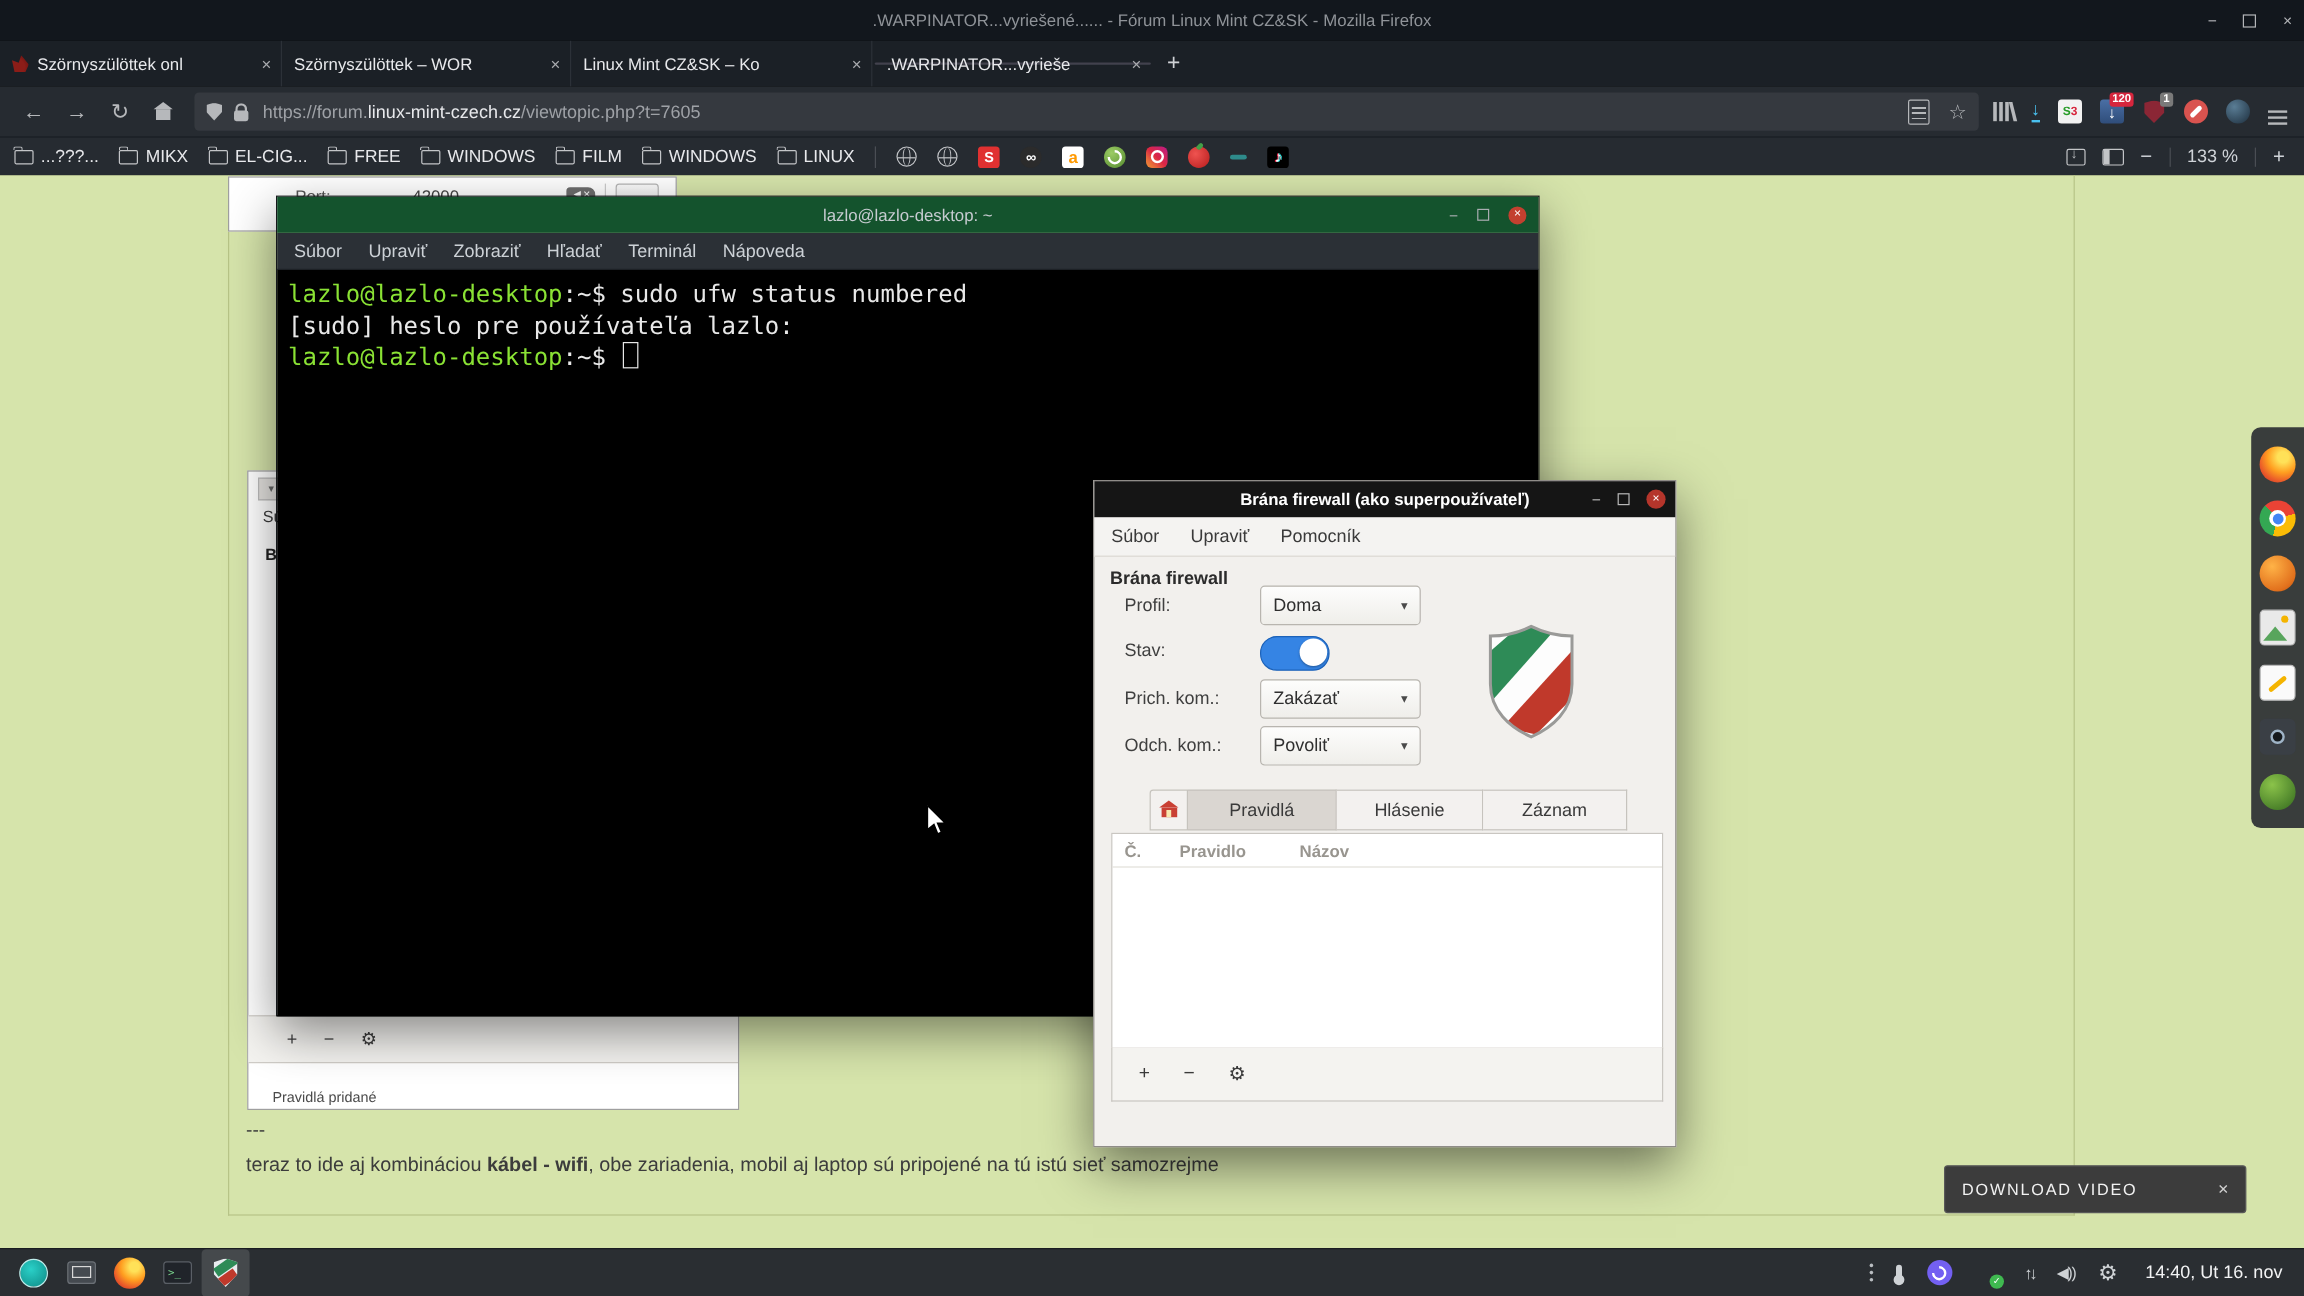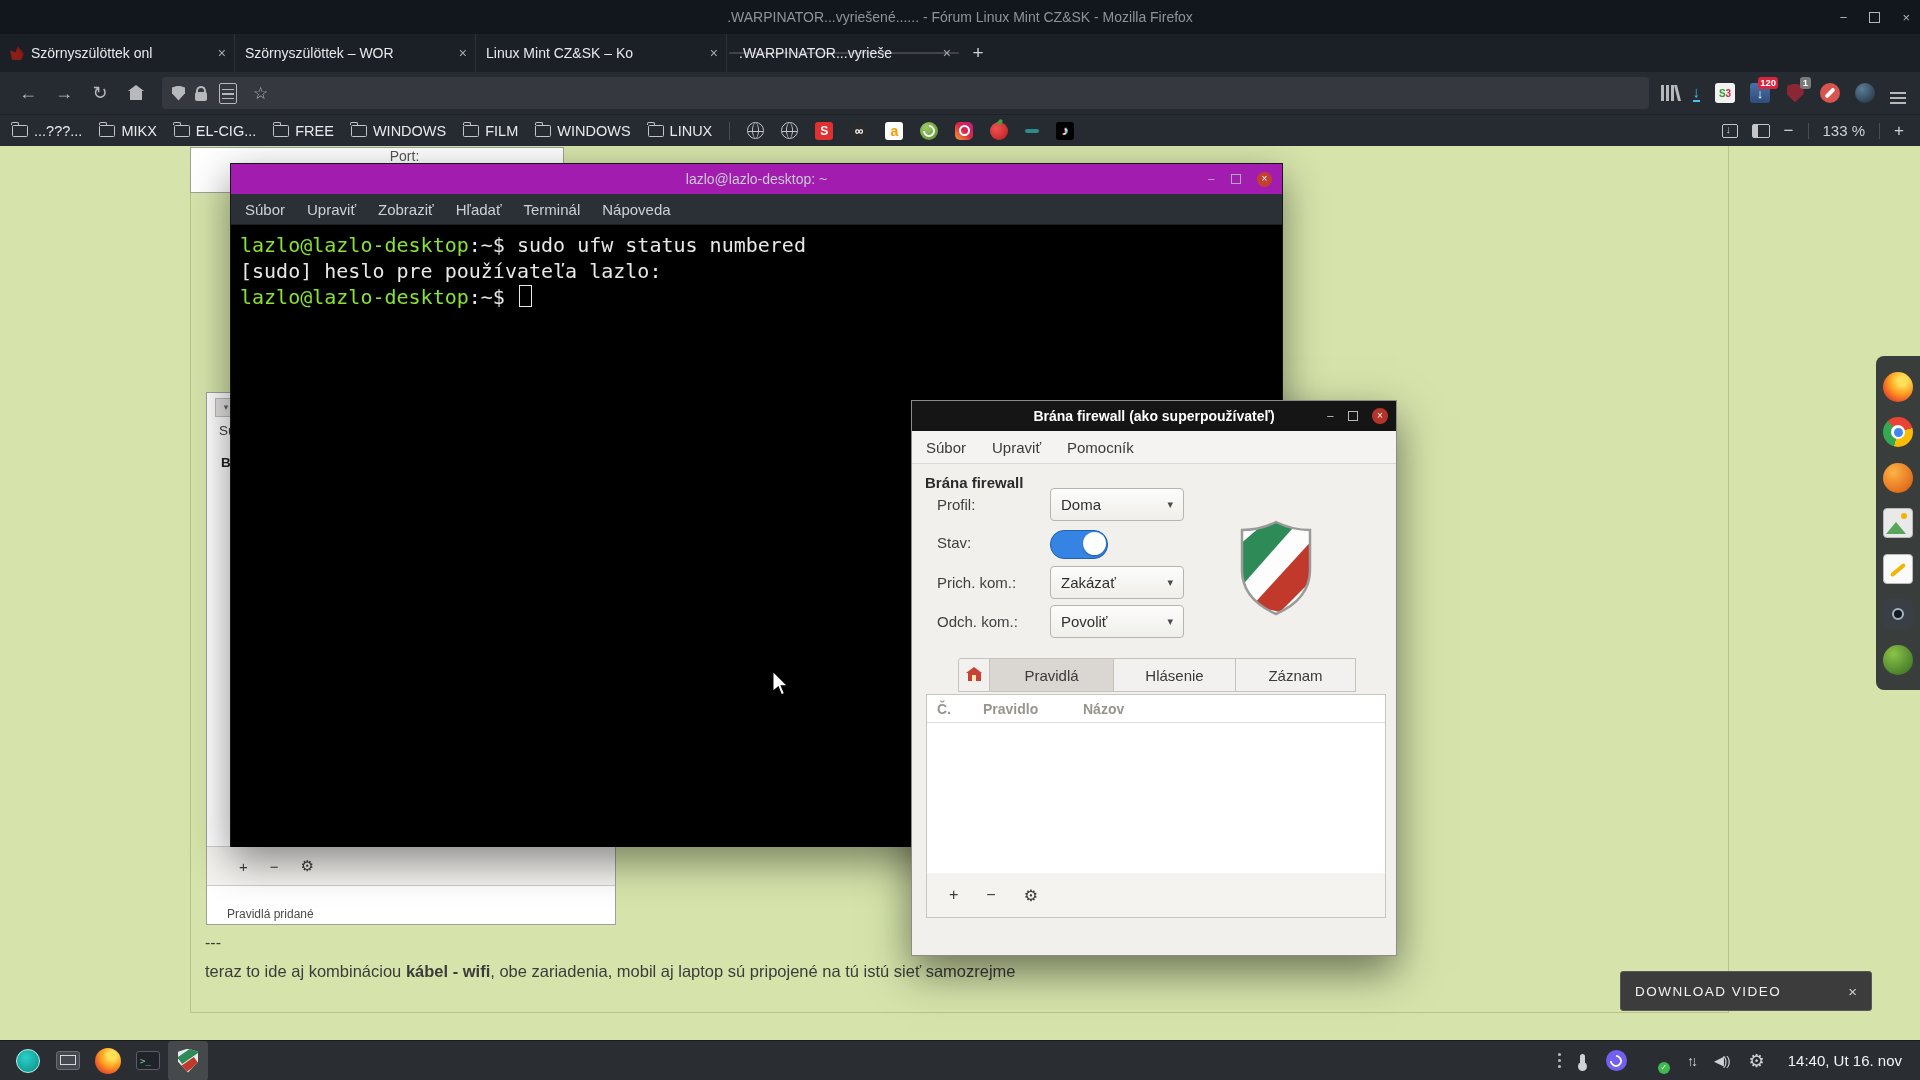--- a/index.html
+++ b/index.html
@@ -85,39 +85,39 @@
   .sb-ico::before{content:'';position:absolute;left:0;top:0;bottom:0;width:5px;background:#c3c5c8;}
   .zoom-sep{width:1px;height:16px;background:#4a4e54;}
   .zoom-level{font-size:15px;color:#cfd3d8;}
   .zoom-btn{font-size:17px;color:#cfd3d8;}
 
   
   .viewport{position:absolute;left:0;top:146px;width:1920px;height:894px;background:#d6e4ab;overflow:hidden;}
   .content-frame{position:absolute;left:190px;top:-2px;width:1537px;height:868px;border:1px solid #b7c487;border-top:none;}
   .panel{background:#fff;border:1px solid #9f9f9f;position:absolute;box-sizing:border-box;}
   .panelA{left:190px;top:1px;width:374px;height:46px;z-index:1;}
-  .portrow{display:flex;align-items:center;height:30px;padding-left:55px;font-size:14px;color:#555;flex-direction:column;}
+  .portrow{display:flex;align-items:center;height:30px;padding-left:55px;font-size:14px;color:#555;}
   .portrow .pval{margin-left:68px;color:#444;}
   .port-btns{margin-left:auto;display:flex;align-items:center;gap:8px;padding-right:14px;}
   .bksp{width:24px;height:15px;background:#6e6e6e;border-radius:3px 6px 6px 3px;color:#fff;font-size:10px;display:flex;align-items:center;justify-content:center;line-height:1;}
   .port-sep{width:1px;height:20px;background:#ccc;}
   .goarrow{width:34px;height:19px;border:1px solid #b5b5b5;border-radius:3px;background:linear-gradient(#fbfbfb,#e9e9e9);color:#555;font-size:13px;display:flex;align-items:center;justify-content:center;}
   .panelB{left:206px;top:246px;width:410px;height:533px;z-index:1;}
   .fragtab{position:absolute;left:8px;top:5px;width:20px;height:17px;background:#e4e2df;border:1px solid #bbb;color:#666;font-size:9px;text-align:center;line-height:16px;}
   .fragSu{position:absolute;left:12px;top:30px;font-size:13.5px;color:#3a3a3a;}
   .fragB{position:absolute;left:14px;top:62px;font-size:13.5px;color:#222;font-weight:bold;}
   .pbtoolbar{position:absolute;left:0;right:0;top:453px;height:38px;background:#f4f3f0;border-top:1px solid #cfccc7;border-bottom:1px solid #cfccc7;display:flex;align-items:center;gap:22px;padding-left:32px;color:#3c3c3c;font-size:15px;}
   .pbstatus{position:absolute;left:20px;top:514px;font-size:12px;color:#4a4a4a;}
   .post-sig{position:absolute;left:205px;top:788px;font-size:16px;color:#3c3c3c;z-index:0;}
   .post-text{position:absolute;left:205px;top:816px;width:1450px;font-size:16.5px;color:#3c3c3c;z-index:0;}
 
   
   .termwin{position:absolute;left:230px;top:17px;width:1053px;height:684px;z-index:5;
     box-shadow:0 14px 38px rgba(0,0,0,.45);border:1px solid #14171a;box-sizing:border-box;}
-  .t-titlebar{height:30px;background:#a21caf;display:flex;align-items:center;justify-content:center;position:relative;}
+  .t-titlebar{height:30px;background:#14532d;display:flex;align-items:center;justify-content:center;position:relative;}
   .t-title{color:#c6cbd0;font-size:14px;}
   .t-controls{position:absolute;right:10px;top:0;height:30px;display:flex;align-items:center;gap:16px;}
   .t-min{color:#a9adb1;font-size:13px;}
   .t-max{width:8px;height:8px;border:1.5px solid #a9adb1;}
   .t-close{width:15px;height:15px;background:#c3402f;border-radius:50%;color:#fff;font-size:10px;display:flex;align-items:center;justify-content:center;line-height:1;}
   .t-menubar{height:30px;background:#2b3036;display:flex;align-items:center;gap:22px;padding-left:14px;border-bottom:1px solid #1d2126;}
   .t-menu{color:#ccd1d6;font-size:15px;}
   .t-body{height:622px;background:#000;padding:7px 0 0 9px;font-family:"DejaVu Sans Mono",monospace;font-size:20px;line-height:26px;color:#e8e8e8;position:relative;box-sizing:border-box;}
   .prompt{color:#8ae234;font-weight:normal;}
   .t-cursor{display:inline-block;width:11px;height:20px;border:1.5px solid #e8e8e8;vertical-align:-3px;margin-left:2px;}
@@ -249,20 +249,21 @@
   <div class="navbar">
     <div class="nav-btn">←</div>
     <div class="nav-btn">→</div>
     <div class="nav-btn">↻</div>
     <div class="nav-btn">
         <span class="home-ico"></span>
       </div>
     <div class="urlbar">
       <span class="shield-ico"></span>
       <span class="lock-ico"></span>
+      <span class="url-text"><span>https://forum.</span><span class="domain">linux-mint-czech.cz</span><span>/viewtopic.php?t=7605</span></span>
       <span class="reader-ico"></span>
       <span class="star-ico">☆</span>
     </div>
     <div class="nav-right">
       <span class="lib-ico"></span>
       <span class="dl-ico">↓</span>
       <span class="ext ext-s3">
           <span class="s">S</span>
           <span class="n3">3</span>
         </span>

